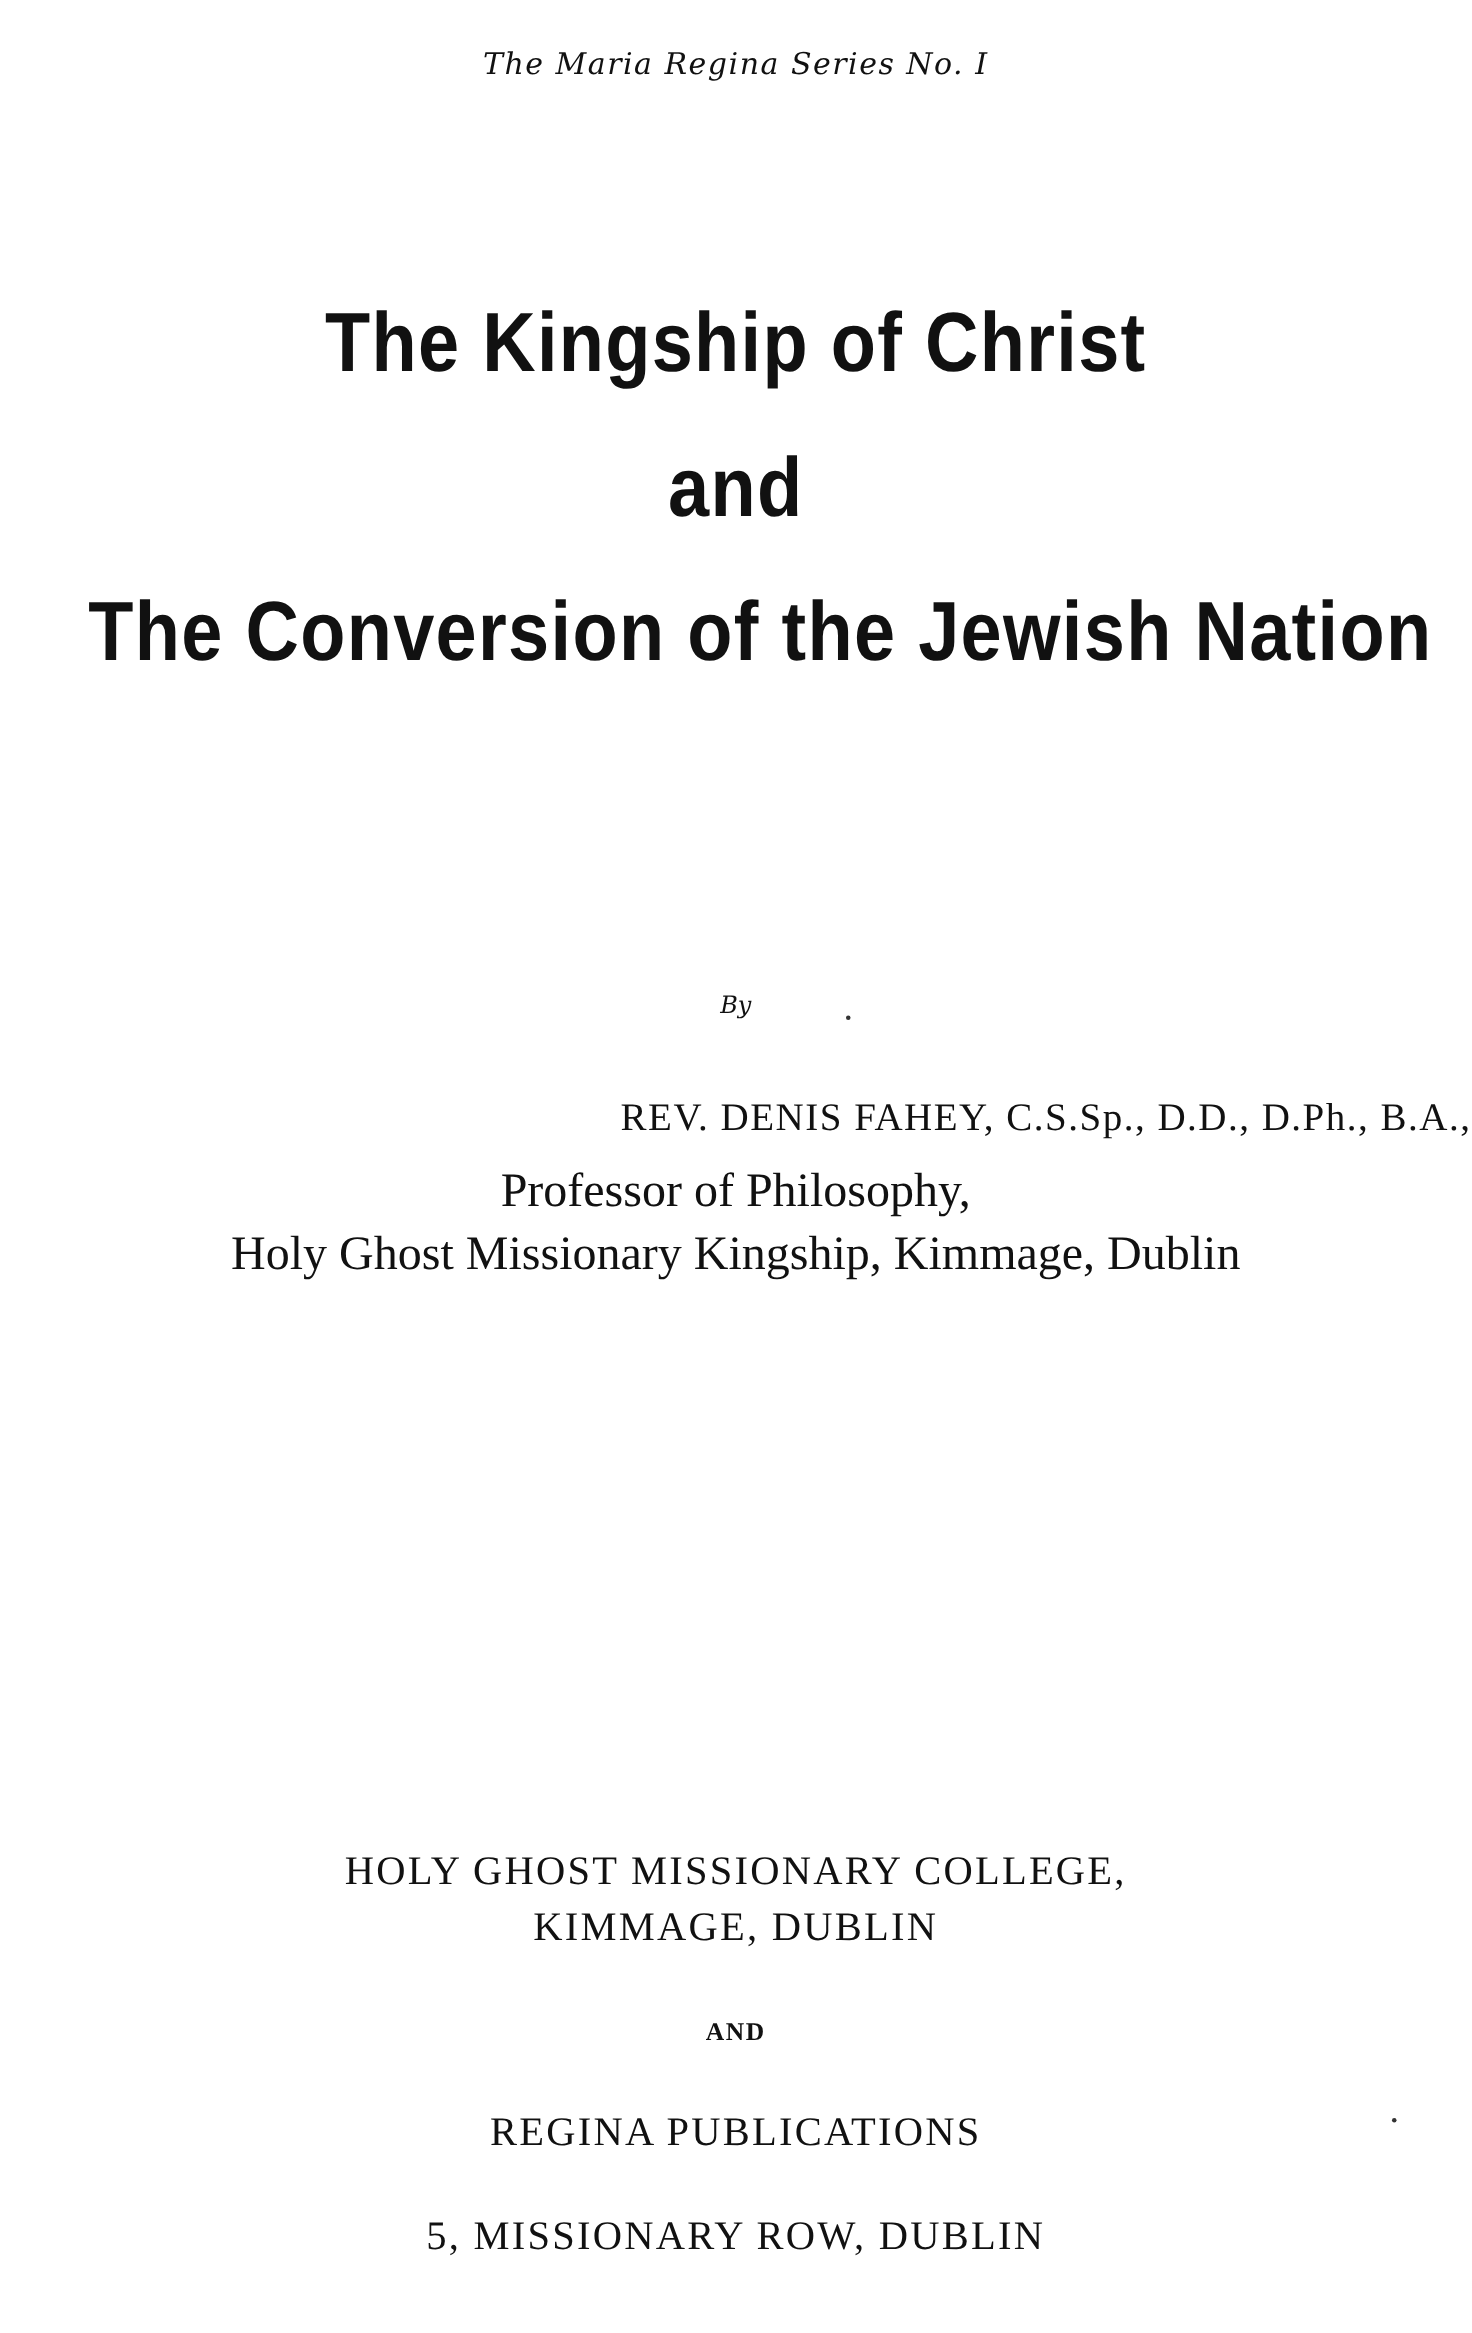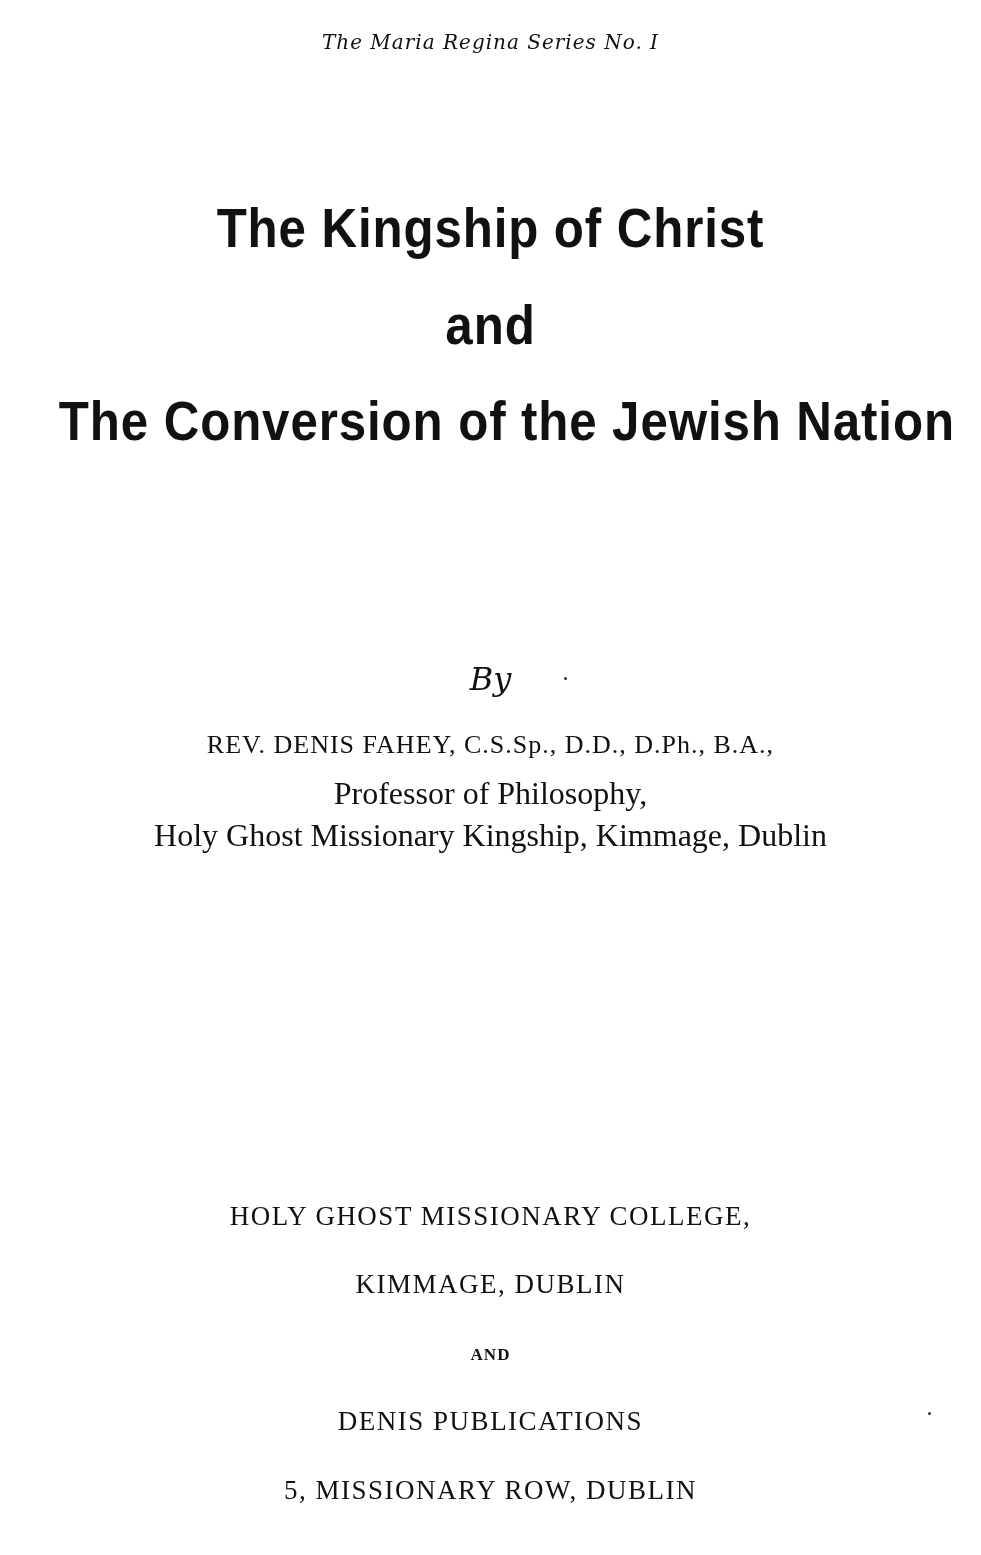--- a/index.html
+++ b/index.html
@@ -3,27 +3,27 @@
   <meta charset="utf-8">
   <style>
     html, body { margin:0; padding:0; background:#ffffff; }
     body { width:981px; height:1555px; position:relative; overflow:hidden; color:#111; }
     .line { position:absolute; left:0; width:981px; text-align:center; white-space:nowrap; }
     .series { top:30px; font-family:"DejaVu Serif", serif; font-style:italic; font-size:20px; letter-spacing:1px; }
     .title { font-family:"Liberation Sans", sans-serif; font-weight:bold; font-size:56px; transform:scaleX(0.88); transform-origin:center; letter-spacing:1px; }
     .t1 { top:195px; }
     .t2 { top:292px; }
     .t3 { top:388px; }
-    .by { top:660px; font-family:"DejaVu Serif", serif; font-style:italic; font-size:32px; }
-    .author { top:730px; font-family:"Liberation Serif", serif; font-size:26px; letter-spacing:1px; }
+    .by { top:660px; font-family:"DejaVu Serif", serif; font-style:italic; font-size:16px; }
+    .author { top:730px; font-family:"Liberation Serif", serif; font-size:26px; letter-spacing:1px;text-align:right; }
     .role { font-family:"Liberation Serif", serif; font-size:32px; }
     .r1 { top:775px; }
     .r2 { top:817px; }
     .pub { font-family:"Liberation Serif", serif; font-size:27px; letter-spacing:1.5px; }
-    .p1 { top:1201px;text-align:center; }
+    .p1 { top:1232px;text-align:center; }
     .p2 { top:1269px; }
     .p3 { top:1345px; font-size:17px; font-weight:bold; letter-spacing:1px; }
     .p4 { top:1406px; }
     .p5 { top:1475px; }
     .dot { position:absolute; width:3px; height:3px; background:#333; border-radius:50%; }
   </style>
 </head>
 <body>
 
 <div class="line series">The Maria Regina Series No. I</div>
@@ -34,15 +34,15 @@
 
 <div class="line by">By</div>
 <div class="dot" style="left:564px;top:677px;"></div>
 <div class="line author">REV. DENIS FAHEY, C.S.Sp., D.D., D.Ph., B.A.,</div>
 <div class="line role r1">Professor of Philosophy,</div>
 <div class="line role r2">Holy Ghost Missionary Kingship, Kimmage, Dublin</div>
 
 <div class="line pub p1">HOLY GHOST MISSIONARY COLLEGE,</div>
 <div class="line pub p2">KIMMAGE, DUBLIN</div>
 <div class="line pub p3">AND</div>
-<div class="line pub p4">DENIS PUBLICATIONS</div>
+<div class="line pub p4">REGINA PUBLICATIONS</div>
 <div class="dot" style="left:928px;top:1412px;"></div>
 <div class="line pub p5">5, MISSIONARY ROW, DUBLIN</div>
 
 </body></html>

